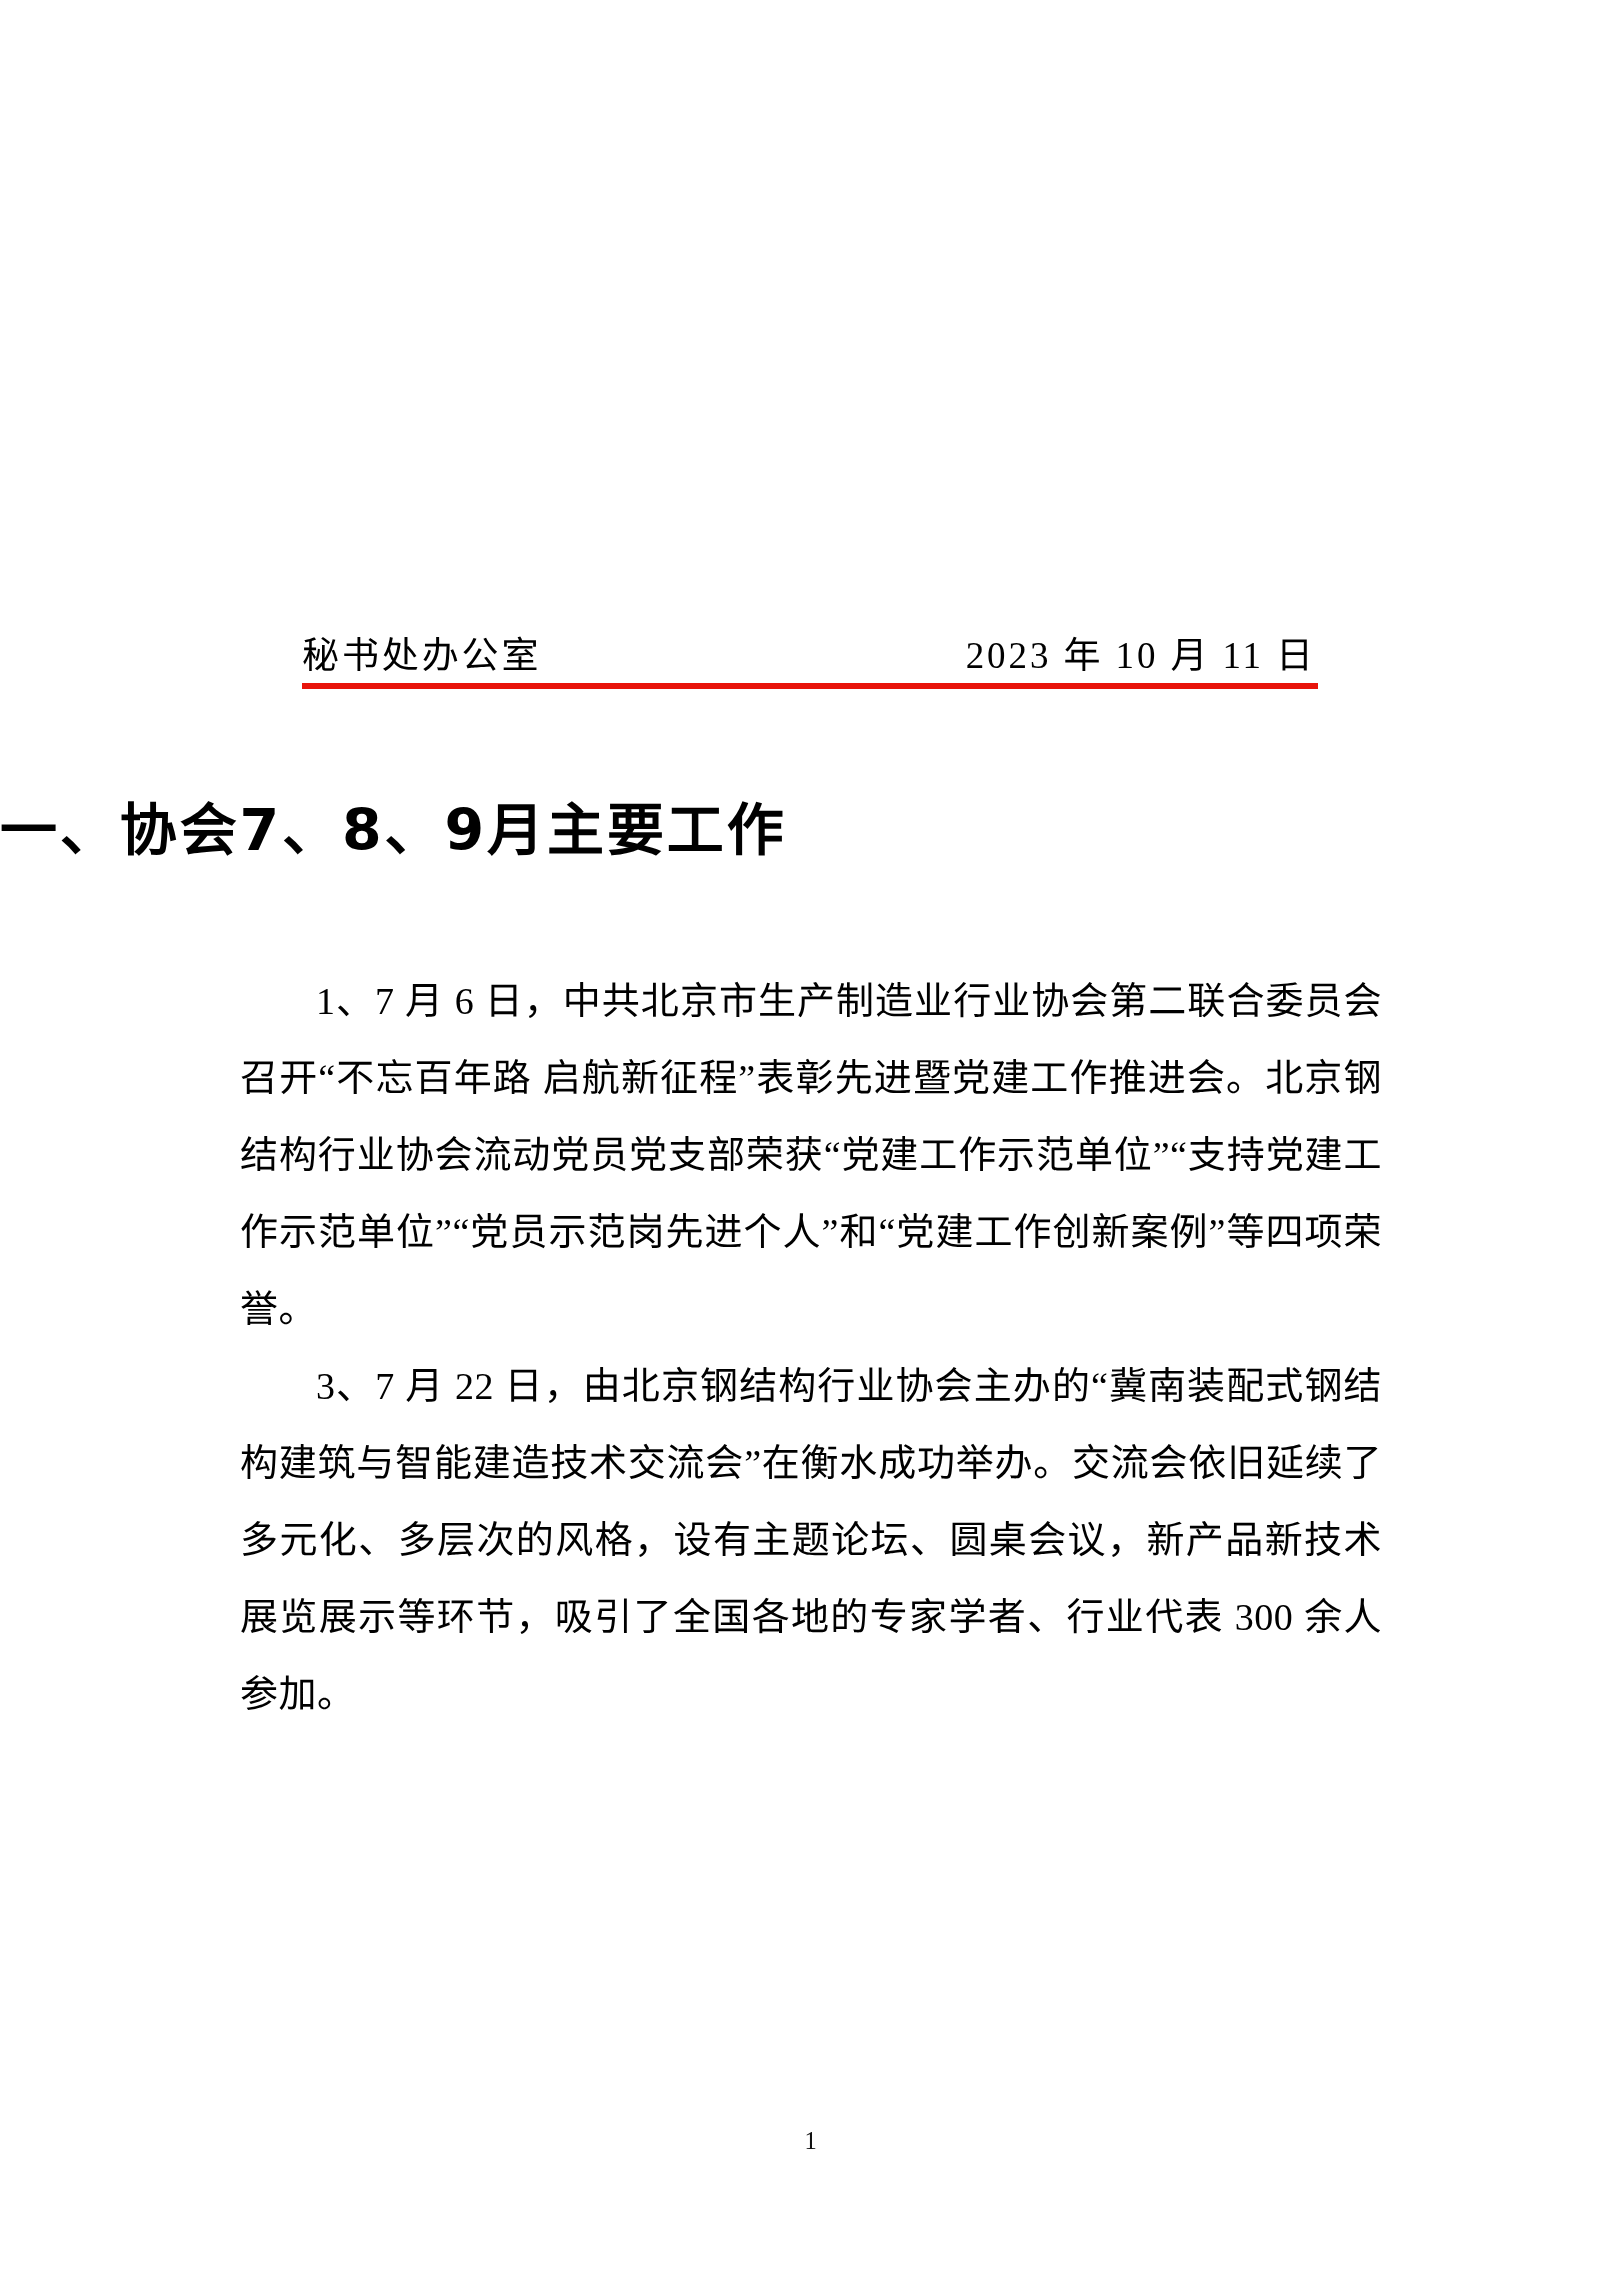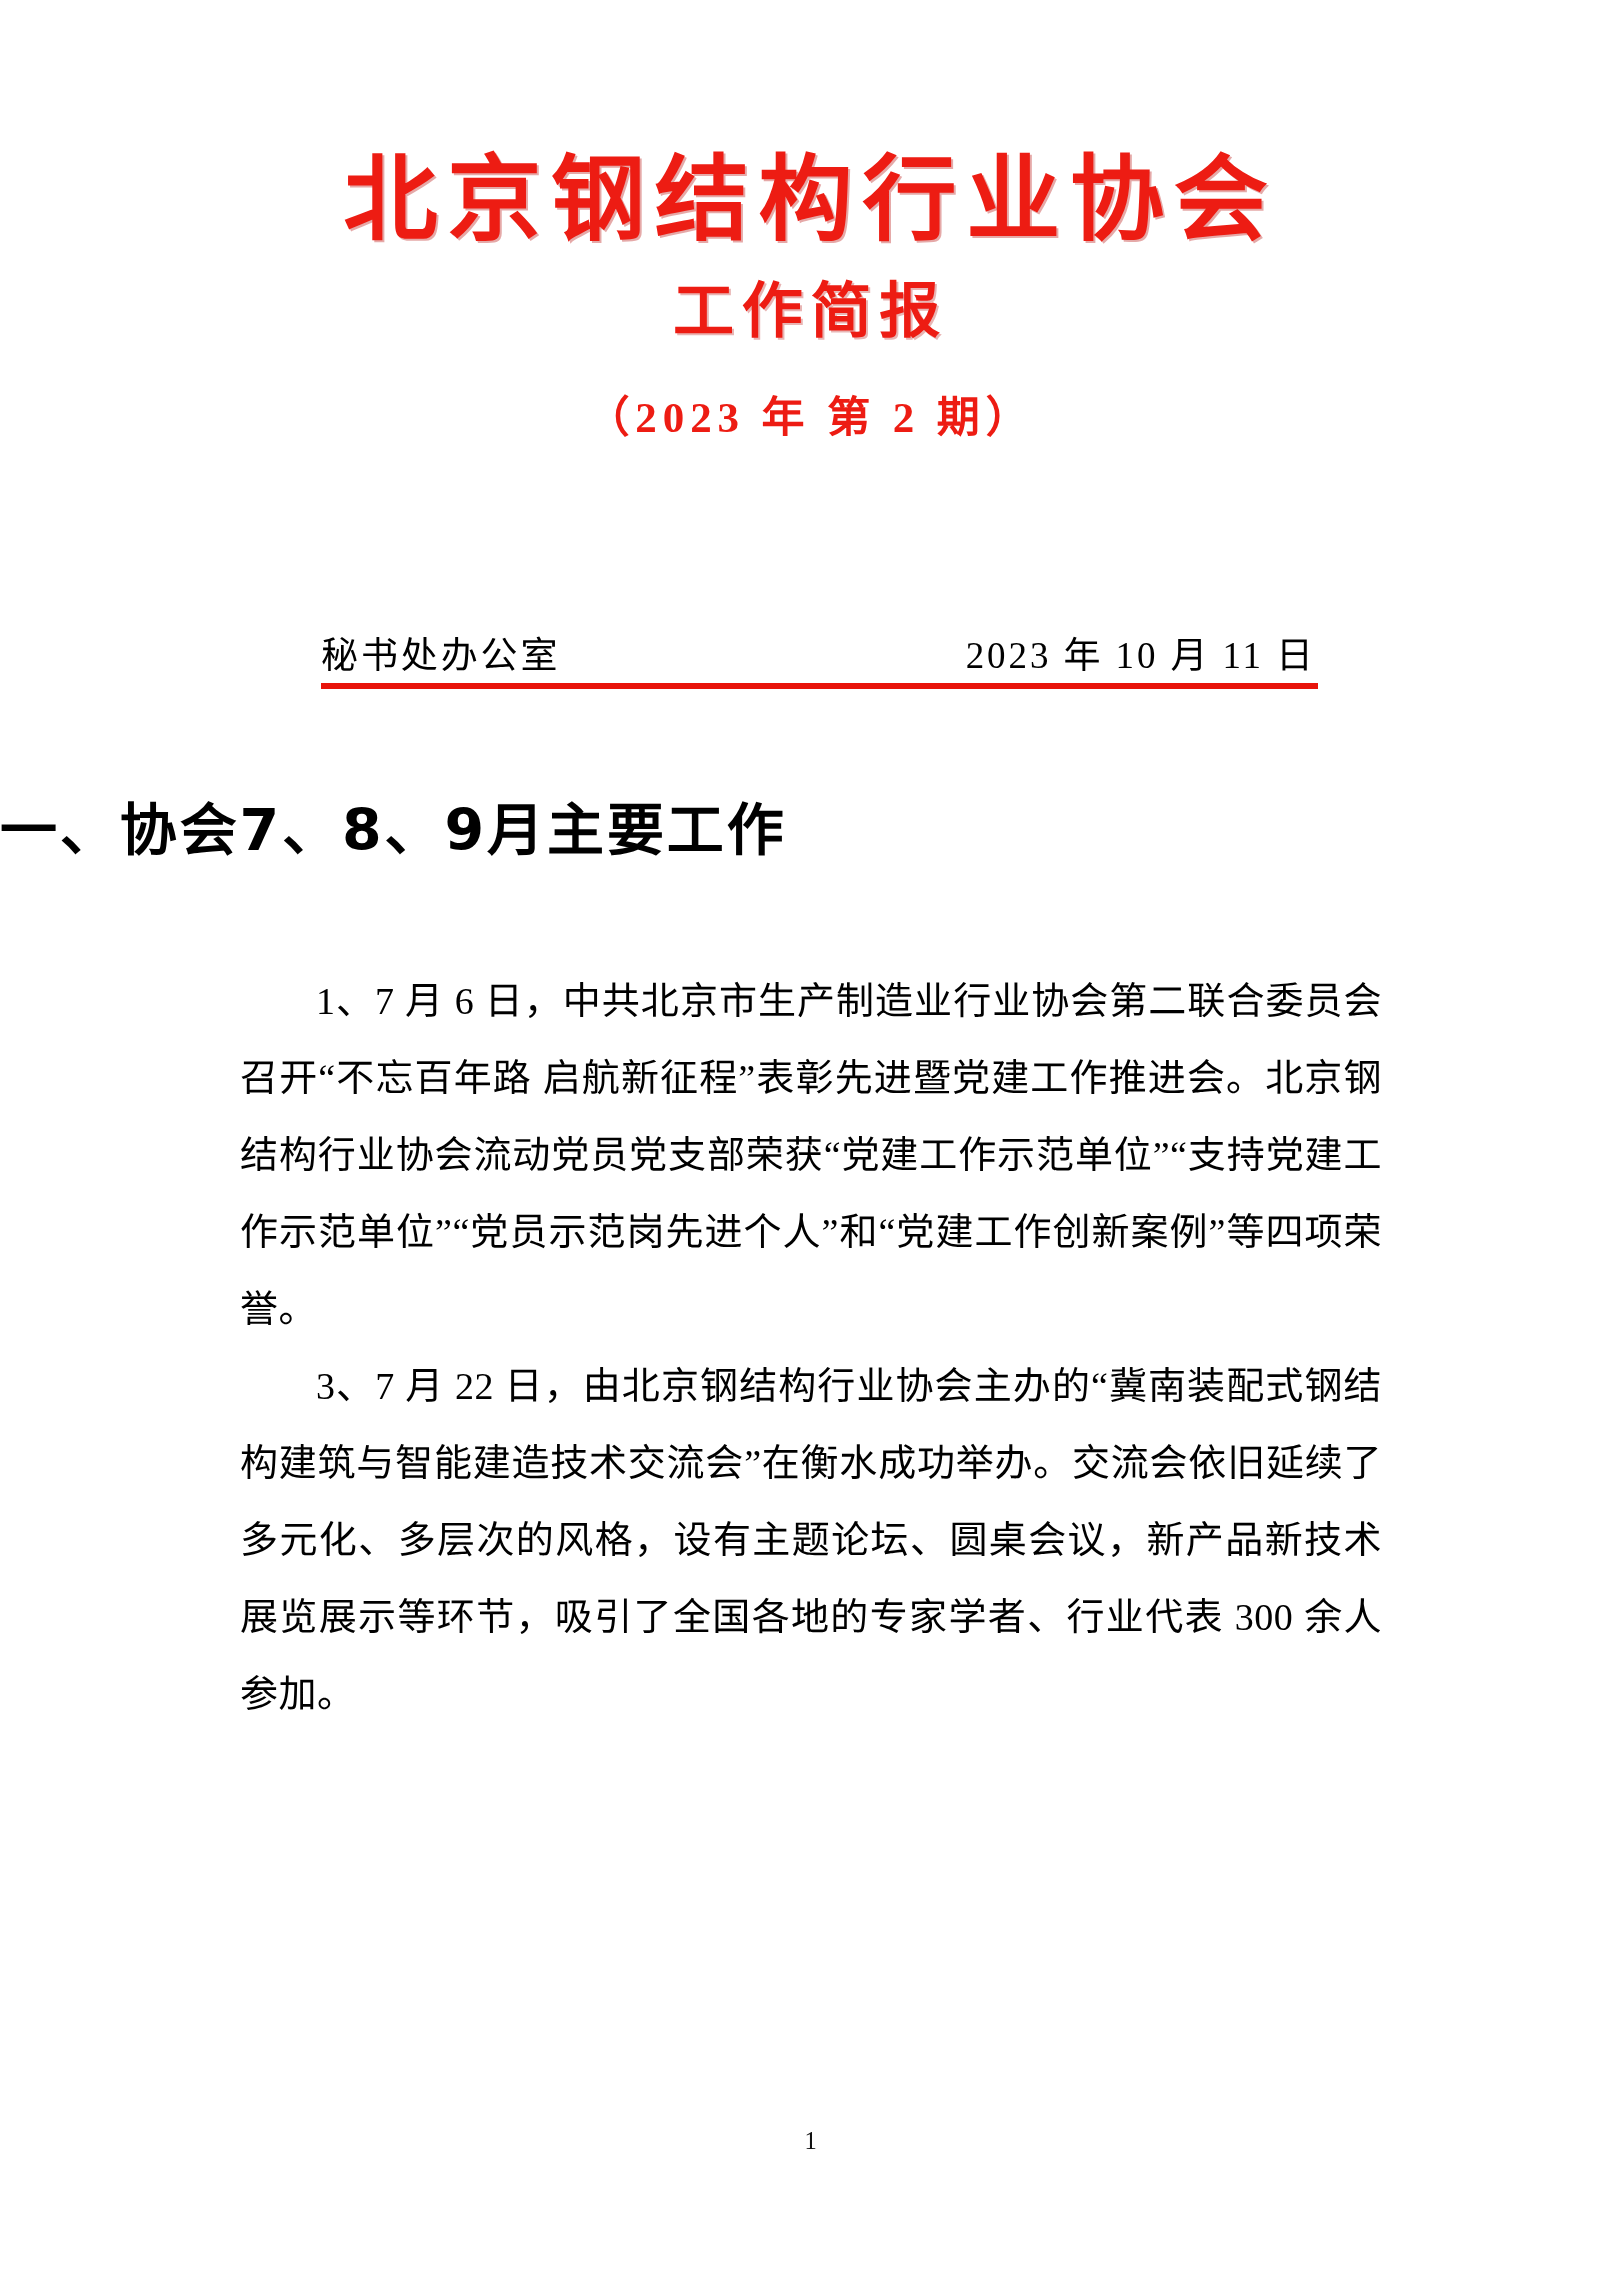--- a/index.html
+++ b/index.html
@@ -57,21 +57,21 @@
     line-height: 1.2;
     letter-spacing: 5.9px;
     color: #ed1c13;
     margin: 45px 0 0 0;
     white-space: nowrap;
   }
 
   
   .meta-row {
     position: absolute;
-    left: 321px;
+    left: 302px;
     right: 303px;
     top: 616px;
     height: 73px;
     border-bottom: 6.9px solid #e8140b;
     box-sizing: border-box;
     display: flex;
     align-items: flex-end;
     justify-content: space-between;
     font-family: "Liberation Serif", "DejaVu Serif", serif;
     font-size: 37px;
@@ -126,25 +126,20 @@
     font-family: "Liberation Serif", "DejaVu Serif", serif;
     font-size: 24.5px;
     color: #111;
   }
 </style>
 </head>
 <body>
 
 <div class="page">
 
-  <div class="masthead">
-    <h1 class="org-title">北京钢结构行业协会</h1>
-    <h2 class="doc-kind">工作简报</h2>
-    <div class="issue-line">（2023 年 第 2 期）</div>
-  </div>
 
   <div class="meta-row">
     <span class="meta-office">秘书处办公室</span>
     <span class="meta-date">2023 年 10 月 11 日</span>
   </div>
 
   <h3 class="section-heading">一、协会7、8、9月主要工作</h3>
 
   <div class="body-text">
     <p class="para">1、7 月 6 日，中共北京市生产制造业行业协会第二联合委员会召开“不忘百年路 启航新征程”表彰先进暨党建工作推进会。北京钢结构行业协会流动党员党支部荣获“党建工作示范单位”“支持党建工作示范单位”“党员示范岗先进个人”和“党建工作创新案例”等四项荣誉。</p>

